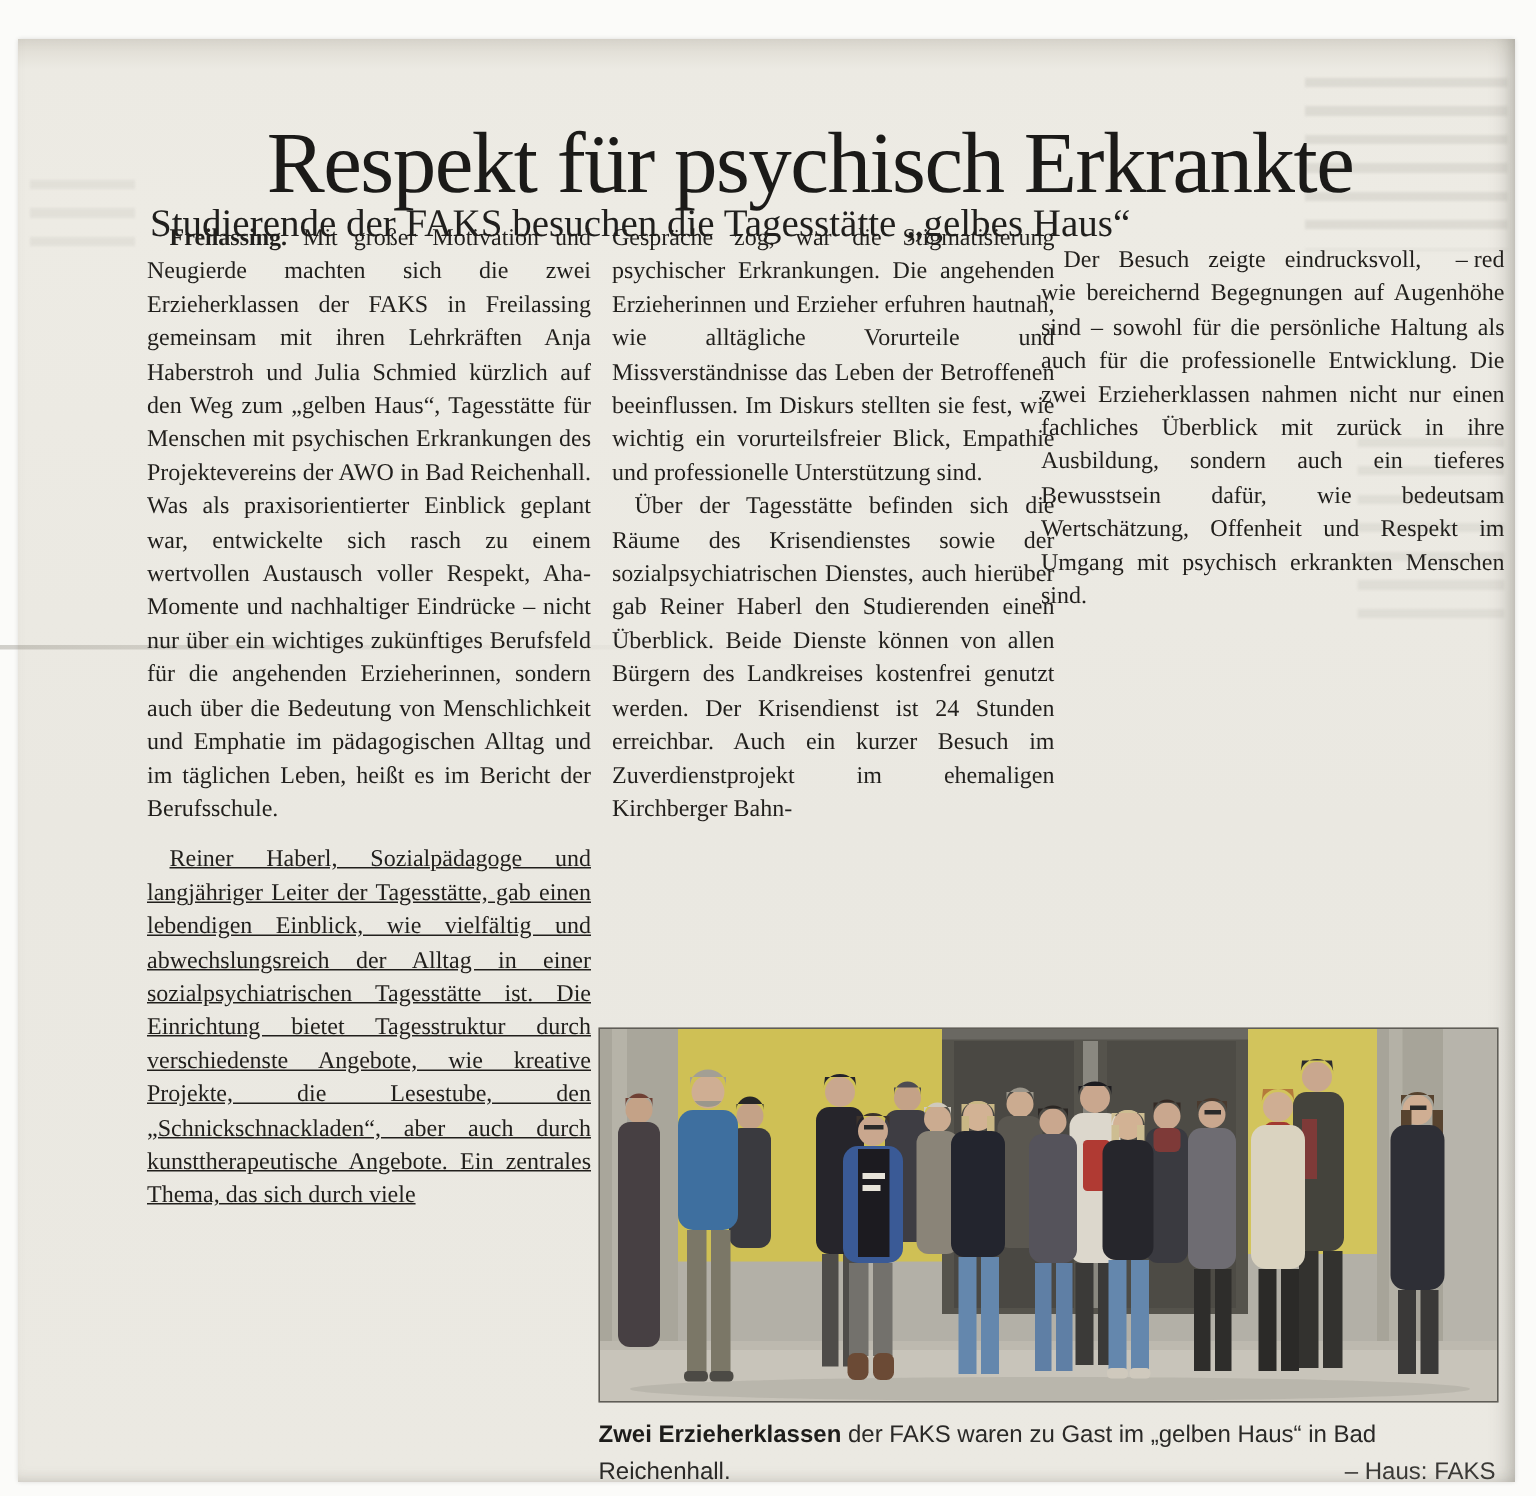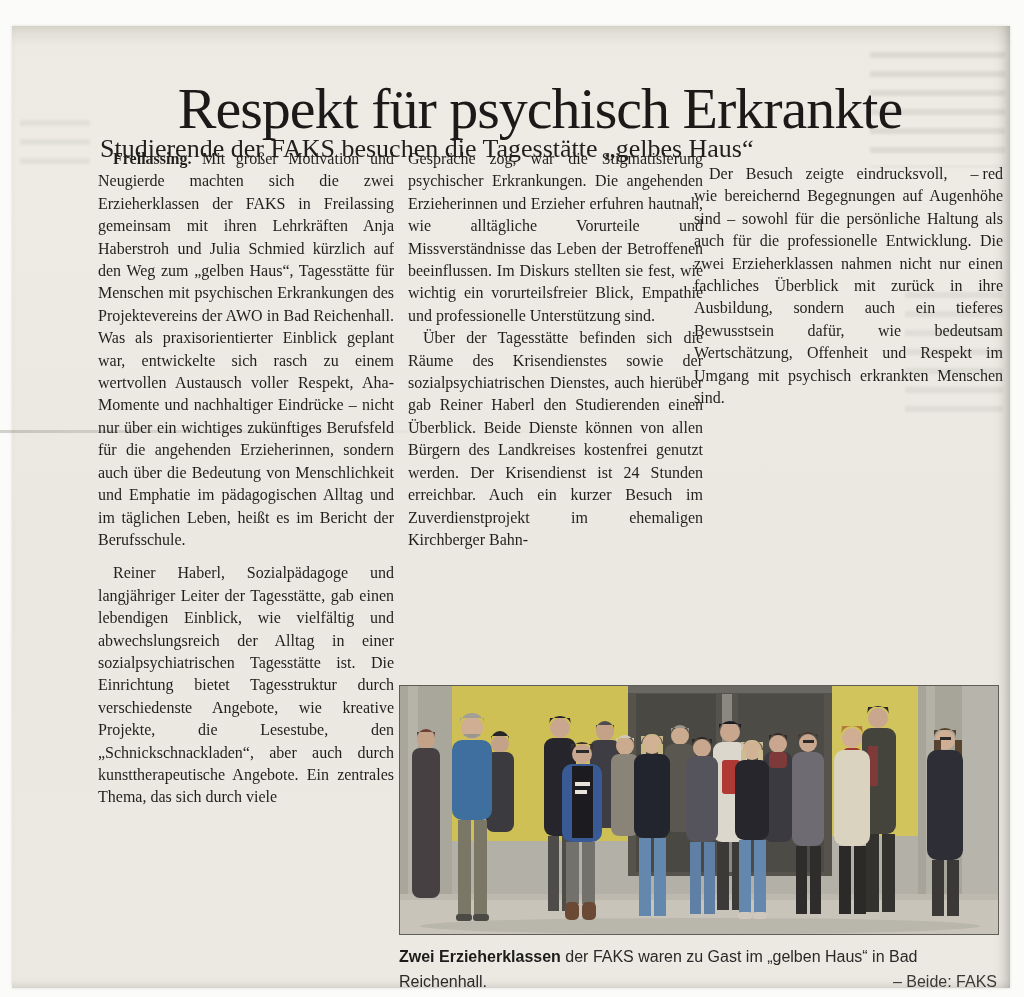--- a/index.html
+++ b/index.html
@@ -47,21 +47,21 @@
   .col{
     position:absolute;top:148px;
     font-size:16px;line-height:22.4px;color:#211f1c;
     text-align:justify;hyphens:auto;-webkit-hyphens:auto;
     overflow:hidden;
   }
   .col p{margin:0;text-indent:15px;}
   .col1{left:98px;width:296px;height:842px;}
   .col2{left:408px;width:295px;height:522px;font-family:Liberation Serif, serif;}
   .col3{left:694px;width:309px;height:528px;}
-  .gap-before{margin-top:11px !important;}
+  .gap-before{margin-top:11px !important;text-decoration:underline;}
   .gap-before-lg{margin-top:15px !important;}
   .lead{font-weight:bold;}
   .signoff{float:right;font-weight:normal;padding-left:8px;}
 
   
   .photo{
     position:absolute;left:399px;top:685px;width:600px;height:250px;
     border:1px solid #5f5d57;background:#b9b6ae;box-sizing:border-box;
   }
   .photo svg{display:block;width:100%;height:100%;}
@@ -258,14 +258,14 @@
       <rect x="540" y="51" width="11" height="3" fill="#2a2a2a"></rect>
       <rect x="527" y="64" width="36" height="110" rx="10" fill="#2e2f36"></rect>
       <rect x="532" y="174" width="12" height="56" fill="#3a3938"></rect>
         <rect x="547" y="174" width="12" height="56" fill="#3a3938"></rect>
     </g>
   </svg>
 </div>
 
 <div class="caption">
   <span class="cap-lead">Zwei Erzieherklassen</span><span> der FAKS waren zu Gast im „gelben Haus“ in Bad Reichenhall.</span>
-  <span class="credit">– Beide: FAKS</span>
+  <span class="credit">– Haus: FAKS</span>
 </div>
 
 </body></html>

